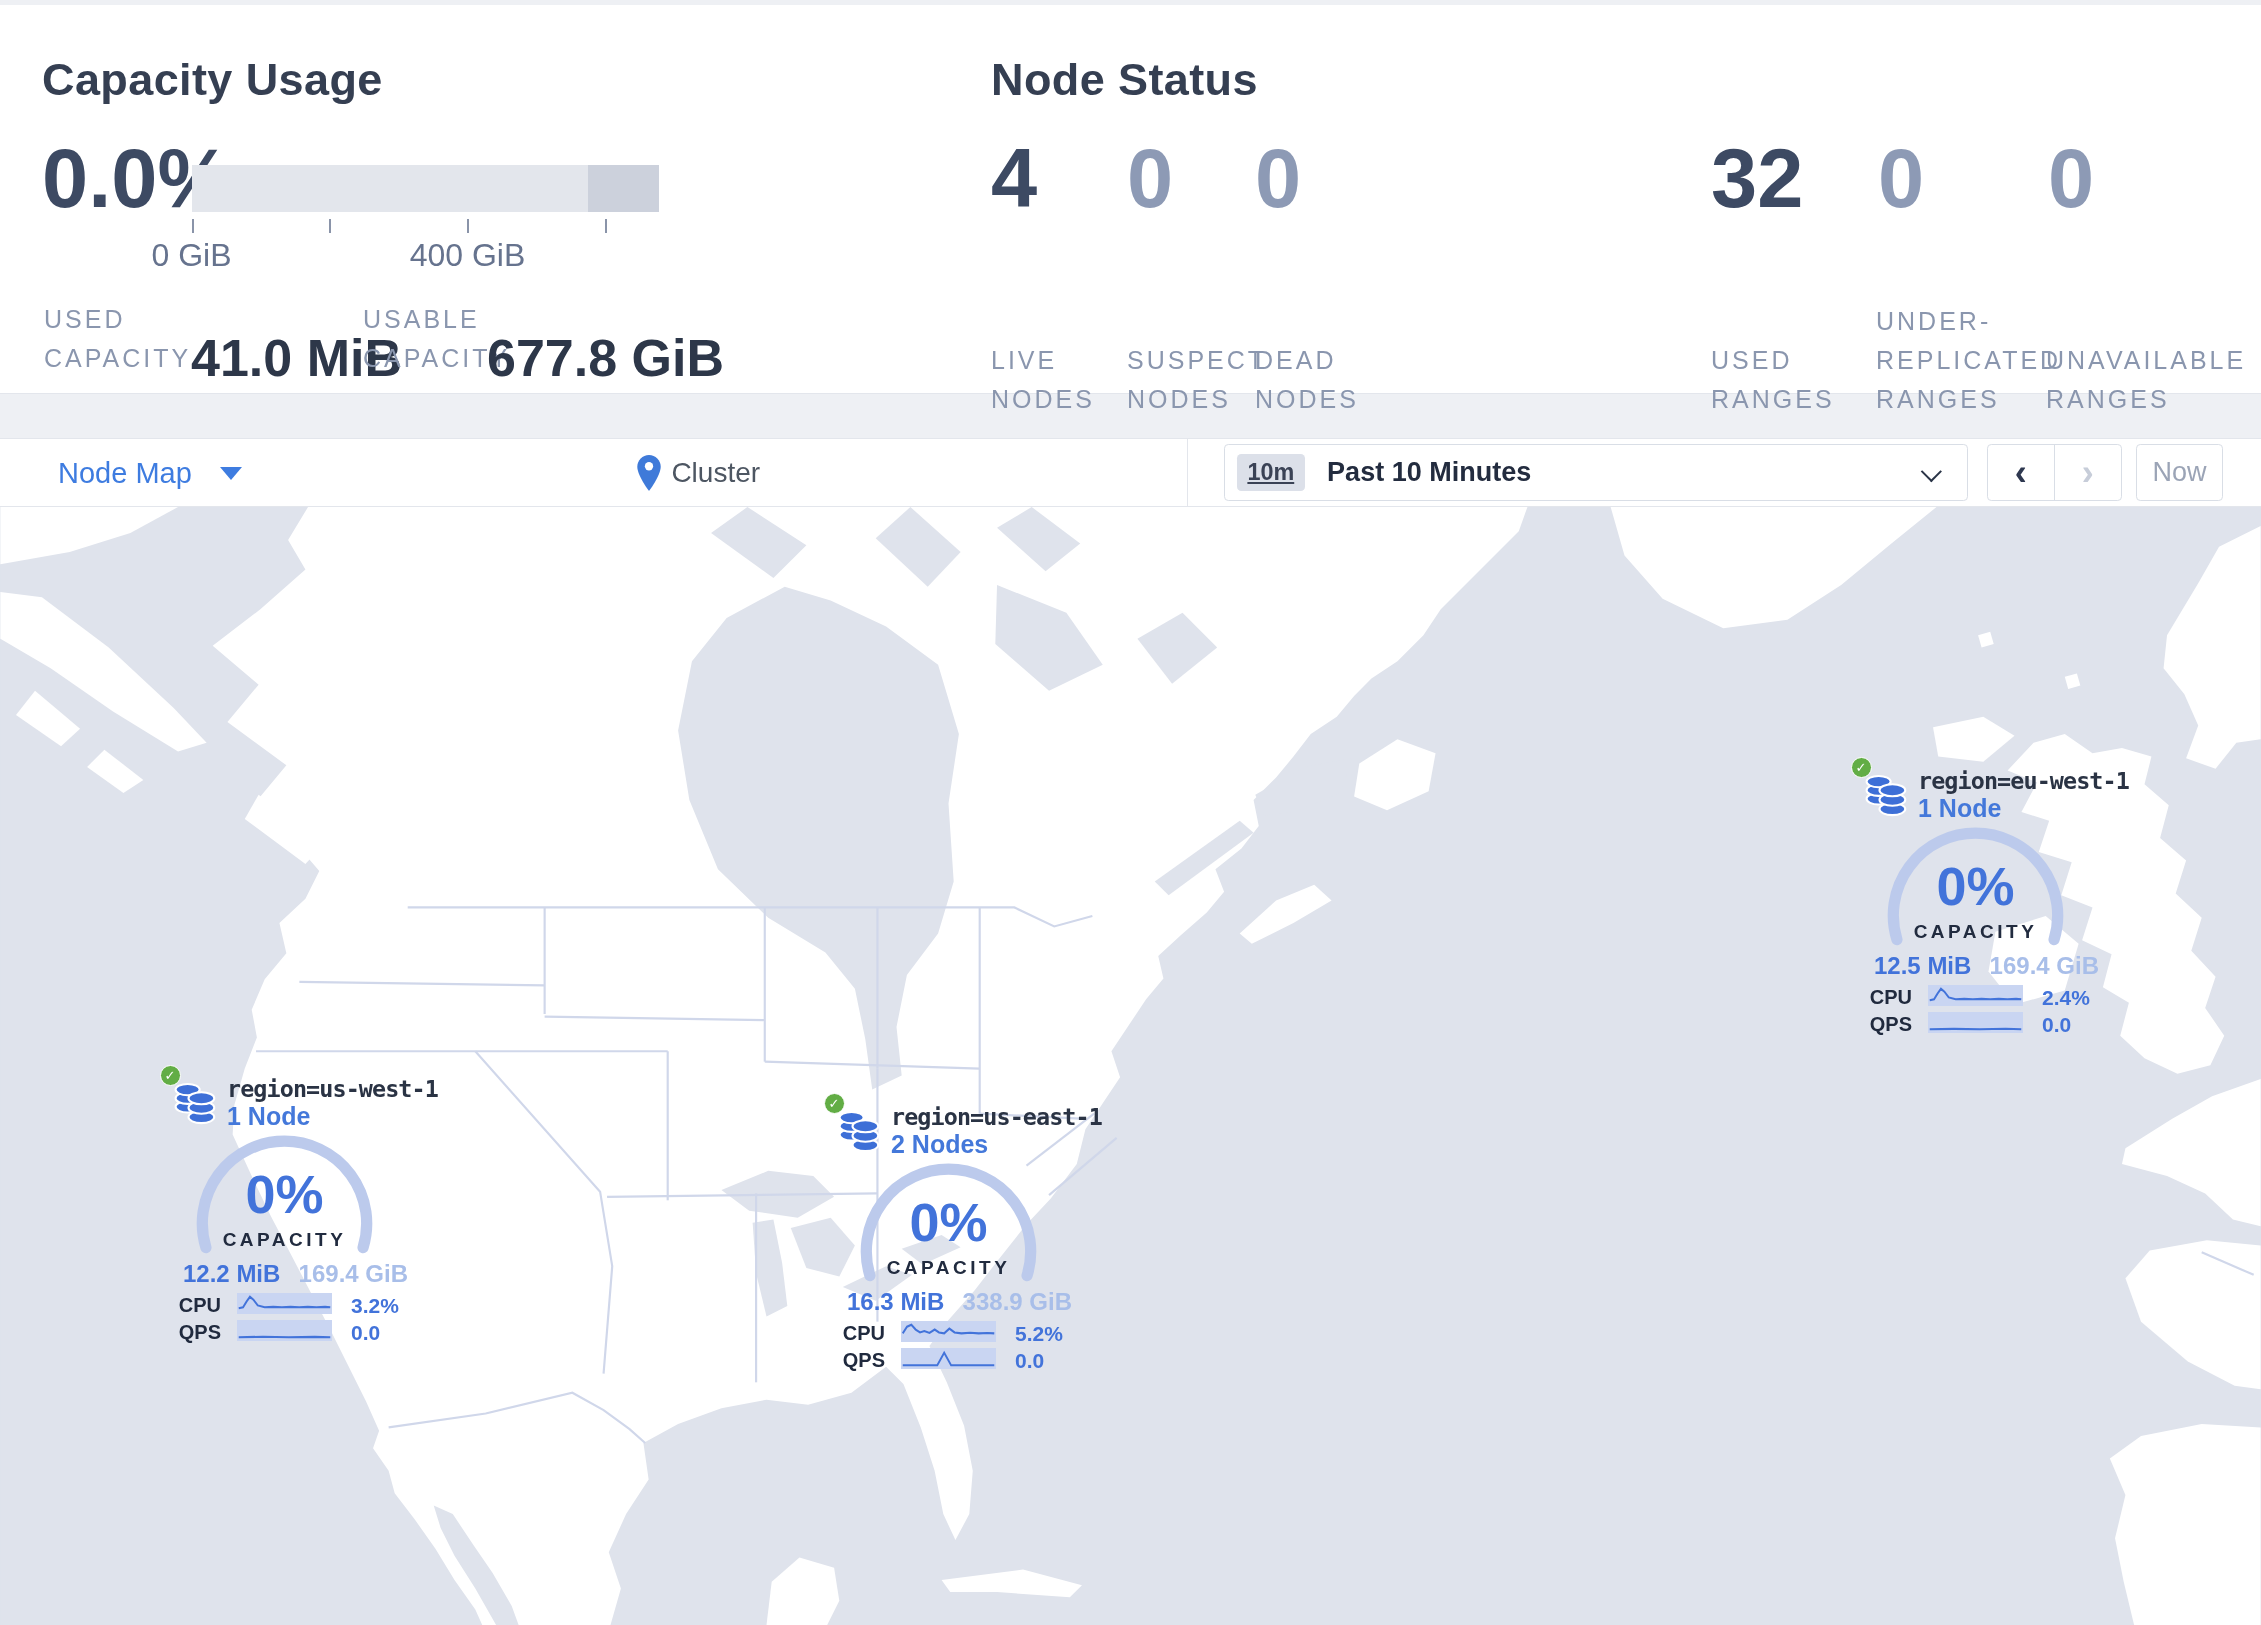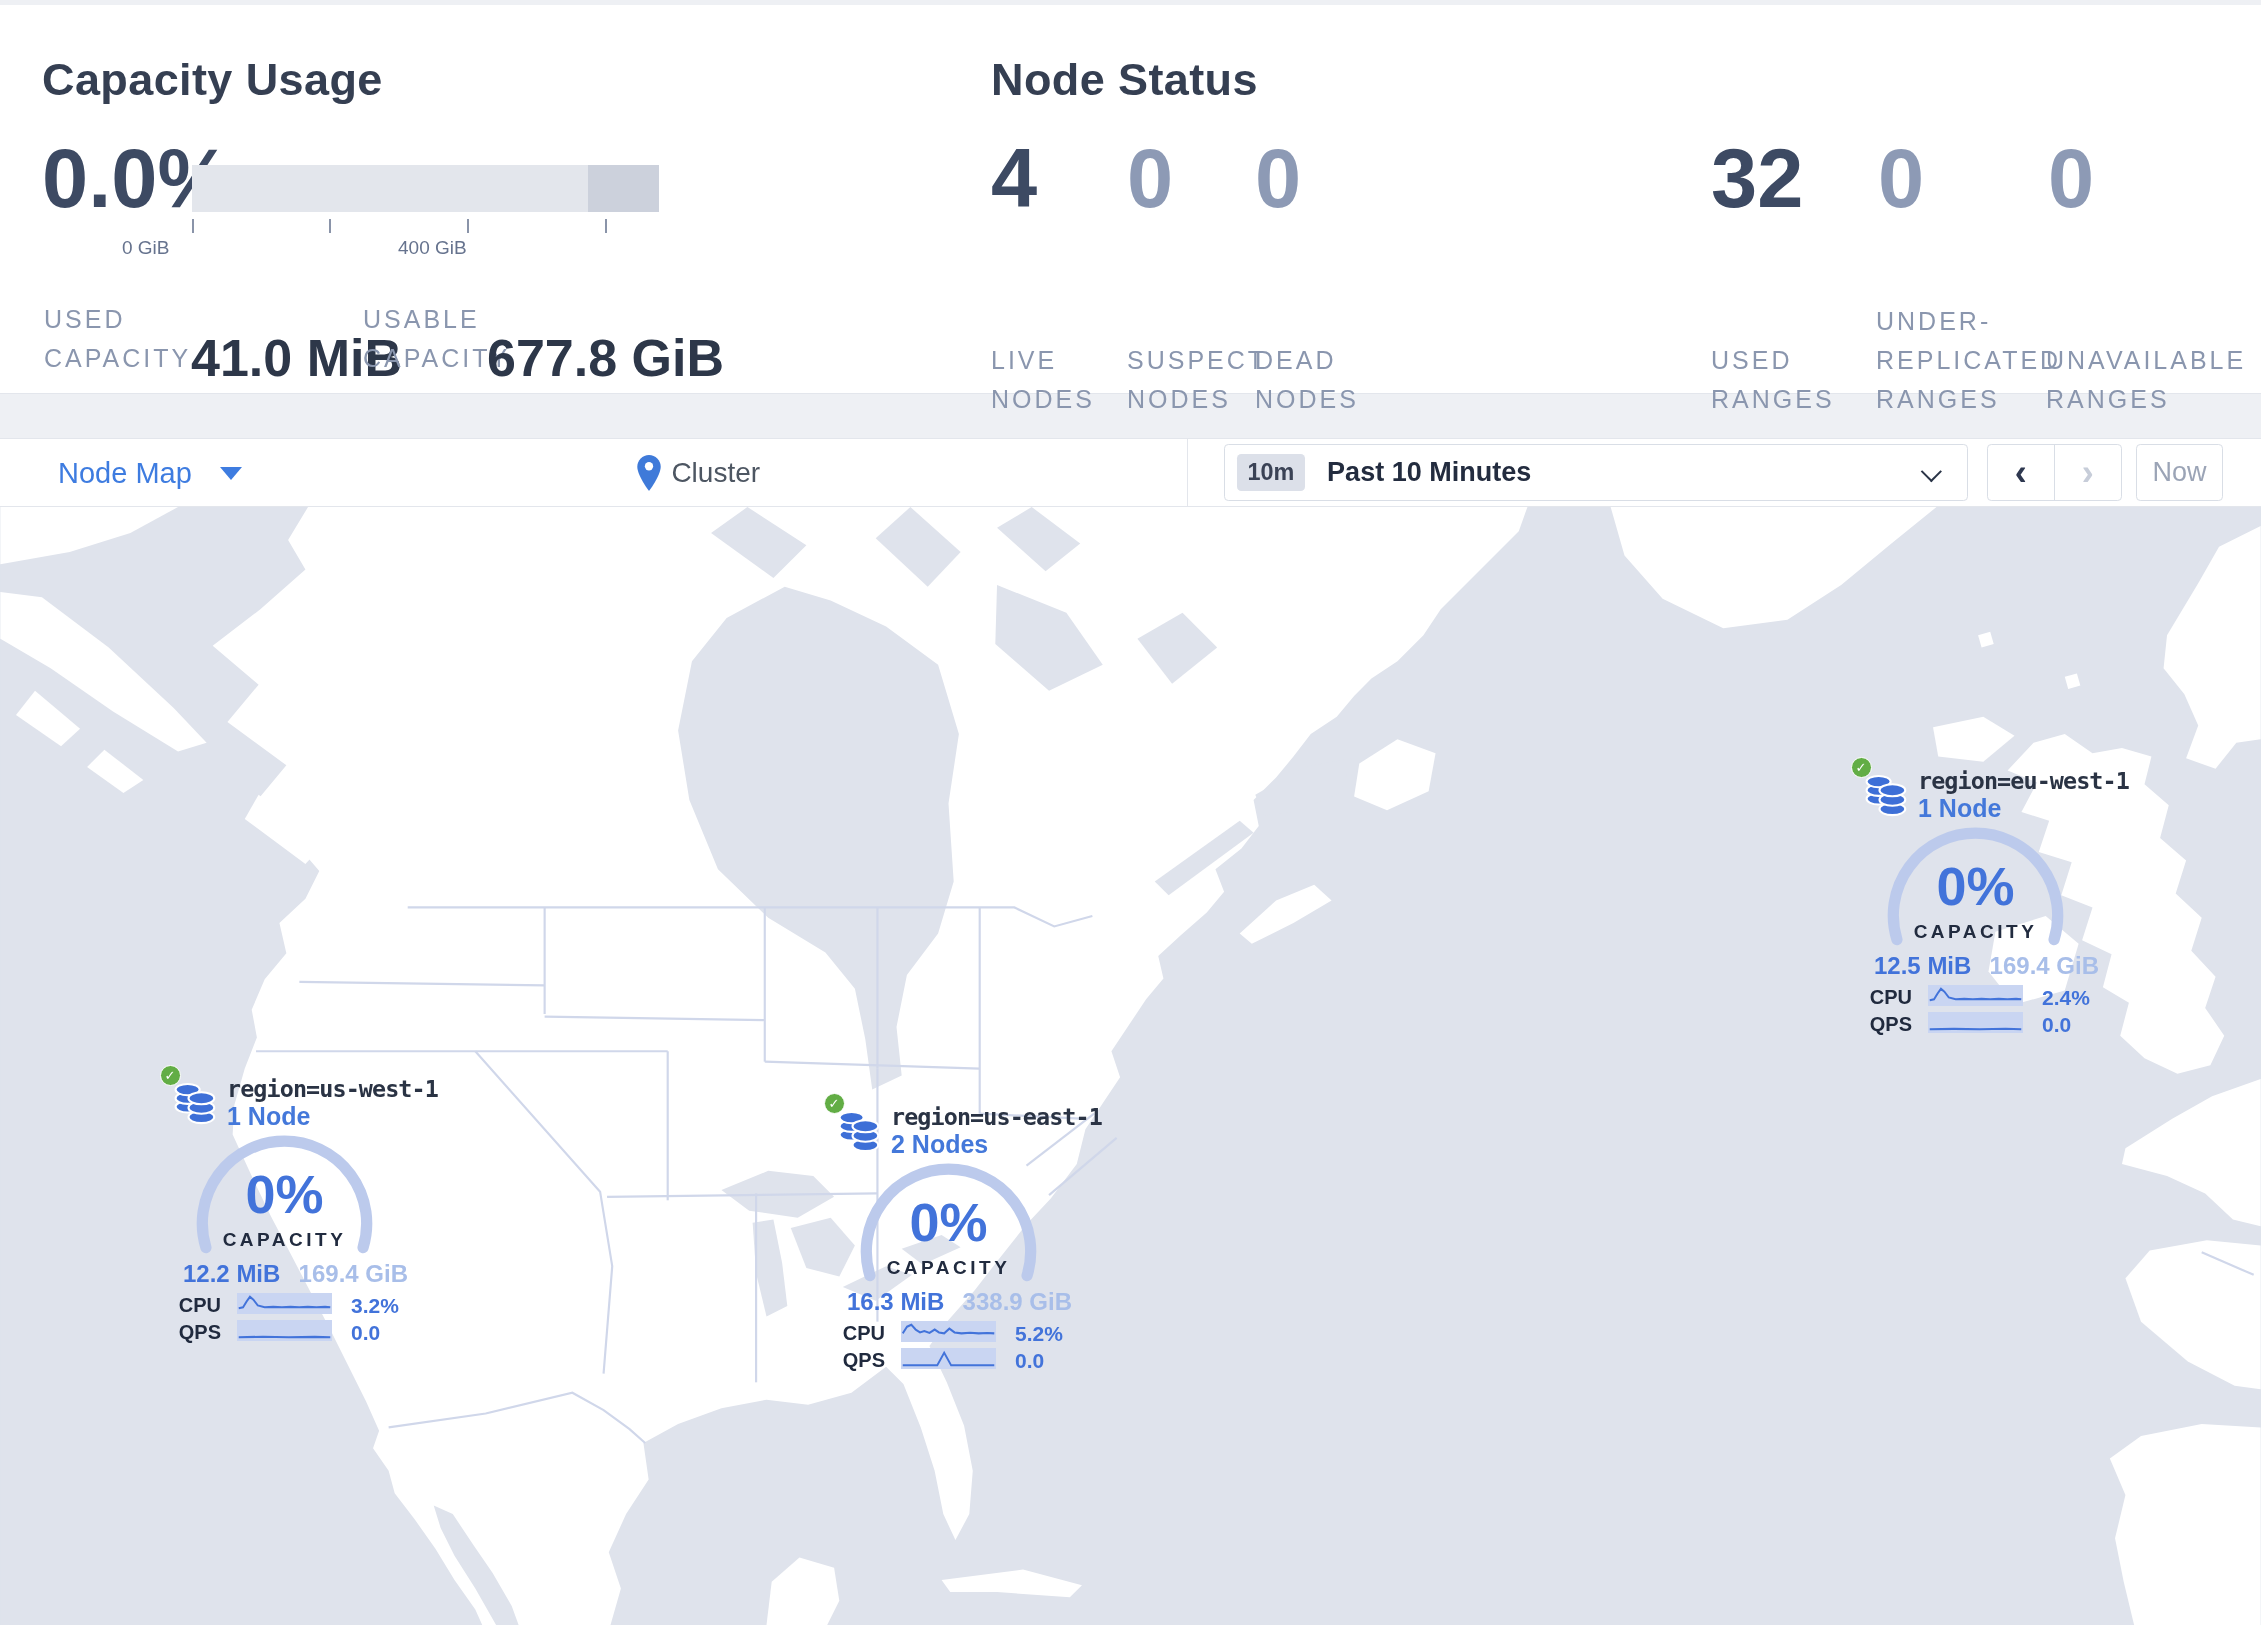--- a/index.html
+++ b/index.html
@@ -14,36 +14,36 @@
   .summary { position:absolute; left:0; top:5.2px; width:2261px; height:389px;
     background:#ffffff; border-bottom:0.9px solid #e3e6ec; }
   .sec-title { position:absolute; font-size:45px; font-weight:700; color:#353f52; letter-spacing:0.4px; }
   .bignum { position:absolute; top:132px; font-size:83px; font-weight:700; color:#3d4a63; line-height:1; }
   .bignum.muted { color:#8d9ab5; }
   .statlabel { position:absolute; font-size:25px; color:#8a96ae; letter-spacing:3px; line-height:39px; font-weight:400; }
   .statlabel span { display:block; }
   .capbar { position:absolute; left:192px; top:160px; width:467px; height:47px; background:#e3e6ec; }
   .capbar .reserved { position:absolute; right:0; top:0; width:71px; height:47px; background:#ccd1dc; }
   .tick { position:absolute; top:214px; width:1.7px; height:14px; background:#8a94a9; }
-  .ticklabel { position:absolute; top:232px; width:139px; font-size:19px; color:#66738e; }
+  .ticklabel { position:absolute; top:232px; width:139px; text-align:center; font-size:32px; color:#66738e; }
   .capvalue { position:absolute; top:323px; font-size:52px; font-weight:700; color:#2d3749; }
   
   .toolbar { position:absolute; left:0; top:438px; width:2261px; height:69px; background:#ffffff;
     border-top:0.9px solid #e3e6ec; border-bottom:0.9px solid #e3e6ec; }
   .viewsel { position:absolute; left:40px; top:0; height:68px; display:flex; align-items:center; cursor:pointer;margin-left:18px; }
   .viewsel .lbl { font-size:29px; color:#3e7ce0; }
   .caret-down { width:0; height:0; margin-left:28px; border-left:11.3px solid transparent;
     border-right:11.3px solid transparent; border-top:13px solid #3e7ce0; }
   .breadcrumb { position:absolute; left:637px; top:0; height:68px; display:flex; align-items:center; }
   .breadcrumb .txt { font-size:28px; color:#4d5662; margin-left:10.4px; }
   .tb-divider { position:absolute; left:1187px; top:0; width:0.9px; height:68px; background:#e3e6ec; }
   .timesel { position:absolute; left:1224px; top:5.2px; width:744px; height:57px; background:#fff;
     border:1.7px solid #d9dee6; border-radius:4.3px; display:flex; align-items:center; cursor:pointer; }
   .timebadge { margin-left:12px; background:#dce0e9; border-radius:4.3px; padding:5.2px 10.4px;
-    font-size:23.4px; font-weight:700; color:#3a4255; }
+    font-size:23.4px; font-weight:700; color:#3a4255;text-decoration:underline; }
   .timetext { margin-left:22.5px; font-size:27px; font-weight:700; color:#232c3f; }
   .chev { position:absolute; right:28px; top:19px; width:14.7px; height:14.7px;
     border-right:2.6px solid #2a3447; border-bottom:2.6px solid #2a3447; transform:rotate(45deg); }
   .navgroup { position:absolute; left:1987px; top:5.2px; width:135px; height:57px;
     border:1.7px solid #d9dee6; border-radius:4.3px; display:flex; background:#fff; }
   .navbtn { width:50%; display:flex; align-items:center; justify-content:center;
     font-size:36px; line-height:1; cursor:pointer; }
   .navbtn.prev { border-right:1.7px solid #d9dee6; color:#2e3850; font-weight:700; }
   .navbtn.next { color:#c7cdd9; font-weight:700; }
   .nowbtn { position:absolute; left:2136px; top:5.2px; width:87px; height:57px; background:#fff;

